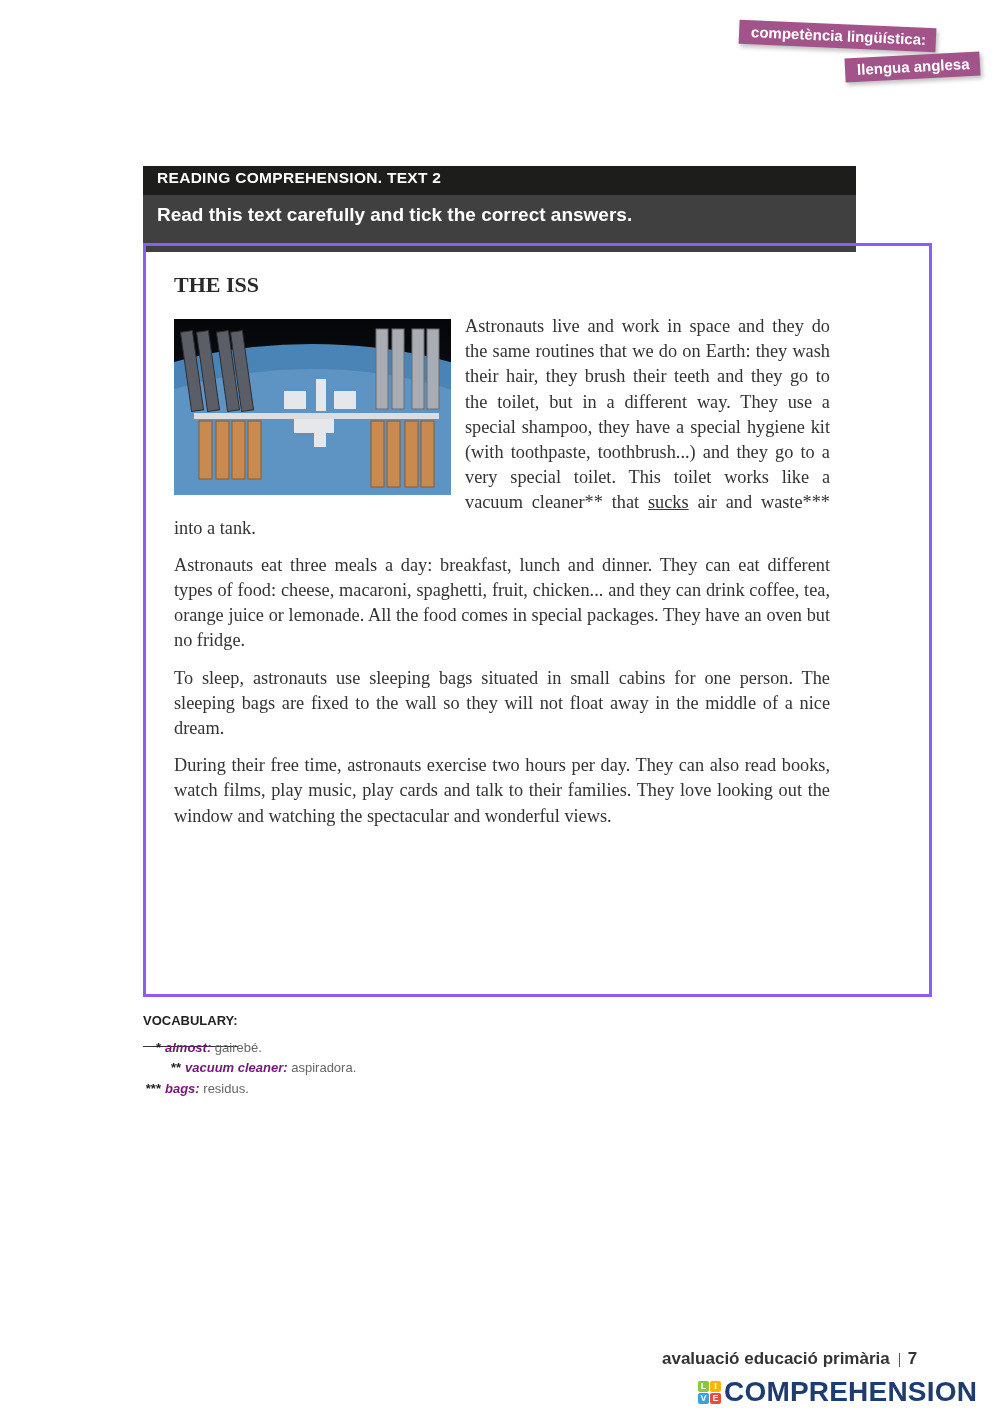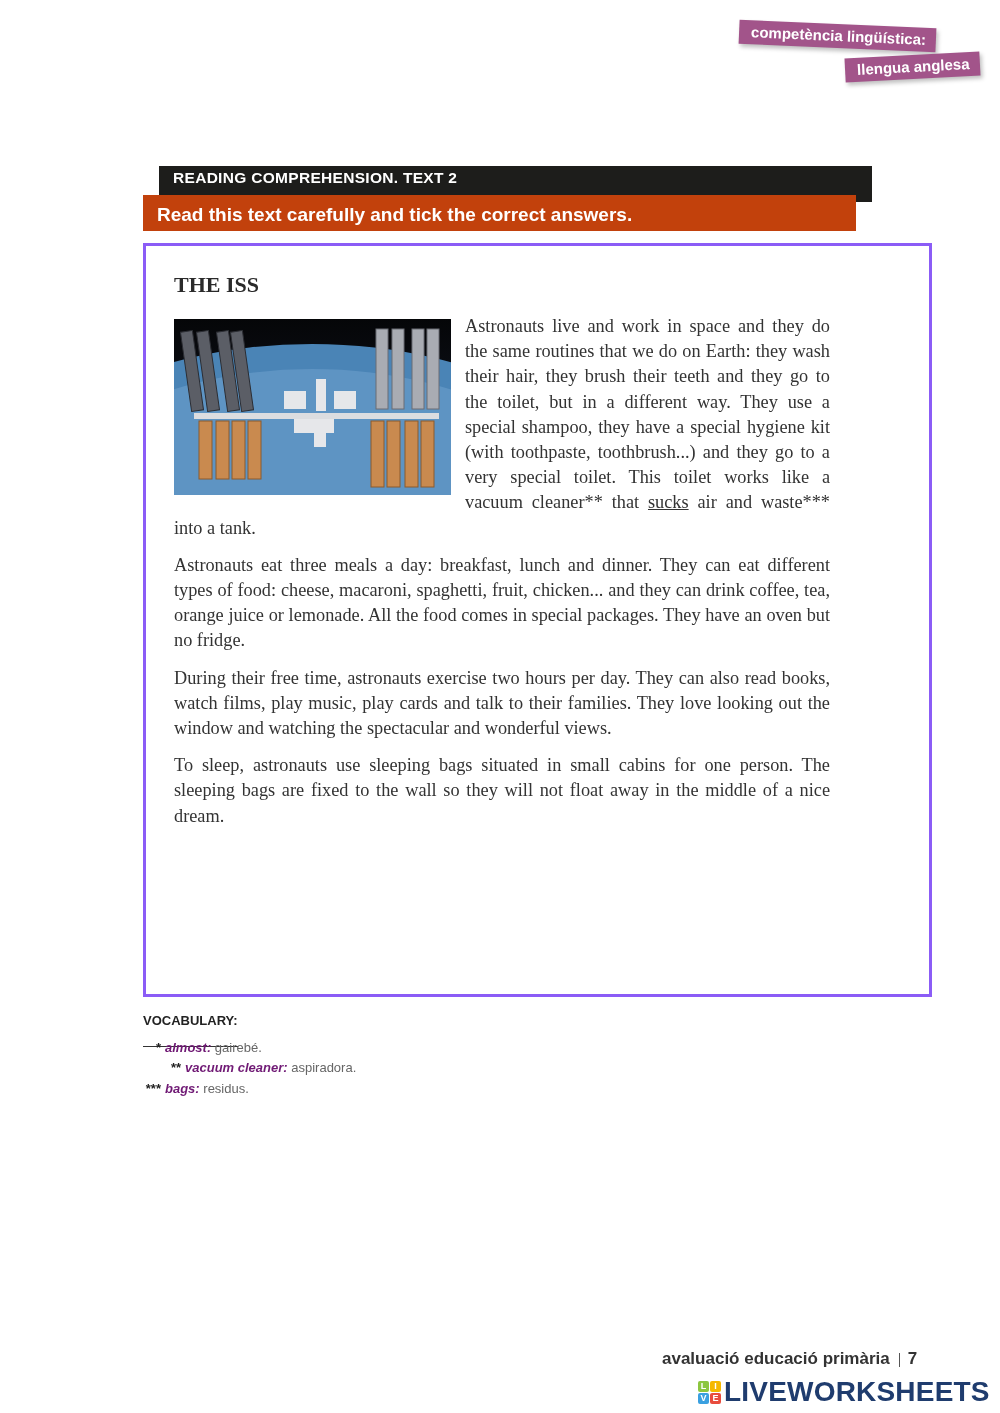--- a/index.html
+++ b/index.html
@@ -5,22 +5,22 @@
   html, body { margin:0; padding:0; }
   body { width:1000px; height:1413px; background:#ffffff; position:relative; overflow:hidden;
          font-family:"Liberation Sans", sans-serif; color:#2a2a2a; }
 
   .tag { position:absolute; background:#a2548a; color:#fff; font-family:"Liberation Sans", sans-serif;
          font-weight:bold; font-size:15px; padding:3px 10px 4px 12px; box-shadow:2px 3px 4px rgba(0,0,0,0.25); white-space:nowrap; }
   .tag1 { left:739px; top:24px; transform:rotate(2.5deg); }
   .tag2 { left:845px; top:55px; transform:rotate(-3deg); }
 
   .section-bar { position:absolute; left:143px; top:166px; width:713px; height:36px; background:#1d1d1b;
-                 color:#fff; font-weight:bold; font-size:15.5px; letter-spacing:0.3px; box-sizing:border-box; padding:3px 0 0 14px;margin-left:16px; }
-  .instr-bar { position:absolute; left:143px; top:195px; width:713px; height:36px; background:#c2410c;
+                 color:#fff; font-weight:bold; font-size:15.5px; letter-spacing:0.3px; box-sizing:border-box; padding:3px 0 0 14px; }
+  .instr-bar { position:absolute; left:143px; top:195px; width:713px; height:57px; background:#404040;
                color:#fff; font-weight:bold; font-size:19px; box-sizing:border-box; padding:9px 0 0 14px; }
 
   .text-box { position:absolute; left:143px; top:243px; width:789px; height:754px; border:3px solid #8b5cf6;
               box-sizing:border-box; }
   .title { position:absolute; left:28px; top:26px; font-family:"Liberation Serif", serif; font-weight:bold;
            font-size:22px; color:#2a2a2a; }
   .photo { position:absolute; left:28px; top:73px; width:277px; height:176px; overflow:hidden;
            background:linear-gradient(180deg,#050608 0%,#0a0c12 30%,#3b6f9e 40%,#4d86b8 60%,#6fa2cf 80%,#8bb6da 100%); }
   .body { position:absolute; left:28px; top:68px; width:656px; font-family:"Liberation Serif", serif;
           font-size:18.3px; line-height:25.2px; color:#333; text-align:justify; }
@@ -50,22 +50,22 @@
 <div class="section-bar">READING COMPREHENSION. TEXT 2</div>
 <div class="instr-bar">Read this text carefully and tick the correct answers.</div>
 
 <div class="text-box">
   <div class="title">THE ISS</div>
 
   <div class="body">
     <div class="float-spacer"></div>
     <p><span>Astronauts live and work in space and they do the same routines that we do on Earth: they wash their hair, they brush their teeth and they go to the toilet, but in a different way. They use a special shampoo, they have a special hygiene kit (with toothpaste, toothbrush...) and they go to a very special toilet. This toilet works like a vacuum cleaner** that </span><span class="u">sucks</span><span> air and waste*** into a tank.</span></p>
     <p>Astronauts eat three meals a day: breakfast, lunch and dinner. They can eat different types of food: cheese, macaroni, spaghetti, fruit, chicken... and they can drink coffee, tea, orange juice or lemonade. All the food comes in special packages. They have an oven but no fridge.</p>
+    <p>To sleep, astronauts use sleeping bags situated in small cabins for one person. The sleeping bags are fixed to the wall so they will not float away in the middle of a nice dream.</p>
     <p>During their free time, astronauts exercise two hours per day. They can also read books, watch films, play music, play cards and talk to their families. They love looking out the window and watching the spectacular and wonderful views.</p>
-    <p>To sleep, astronauts use sleeping bags situated in small cabins for one person. The sleeping bags are fixed to the wall so they will not float away in the middle of a nice dream.</p>
   </div>
 
   <div class="photo" title="International Space Station orbiting above the Earth">
     <svg width="277" height="176" viewBox="0 0 277 176">
       <ellipse cx="138" cy="210" rx="320" ry="185" fill="#4a84b6"></ellipse>
       <ellipse cx="138" cy="230" rx="300" ry="180" fill="#6c9fcc" opacity="0.6"></ellipse>
       <g fill="#5b5e66" stroke="#2b2d33" stroke-width="1">
         <rect x="12" y="12" width="12" height="80" transform="rotate(-8 18 52)"></rect>
         <rect x="28" y="12" width="12" height="80" transform="rotate(-8 34 52)"></rect>
         <rect x="48" y="12" width="12" height="80" transform="rotate(-8 54 52)"></rect>
@@ -108,14 +108,14 @@
   <span>avaluació educació primària</span><span class="sep"></span><span>7</span>
 </div>
 
 <div class="logo">
   <div class="logo-grid">
     <span style="background:#8cc63f;">L</span>
     <span style="background:#f5b800;">I</span>
     <span style="background:#3aa0e0;">V</span>
     <span style="background:#e84c3d;">E</span>
   </div>
-  <span class="logo-text">LIVEWORKSHEETS</span>
+  <span class="logo-text">COMPREHENSION</span>
 </div>
 
 </body></html>

